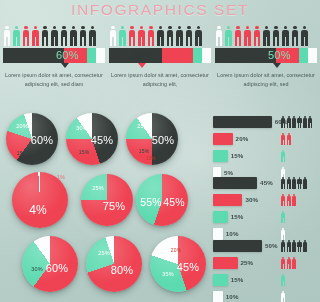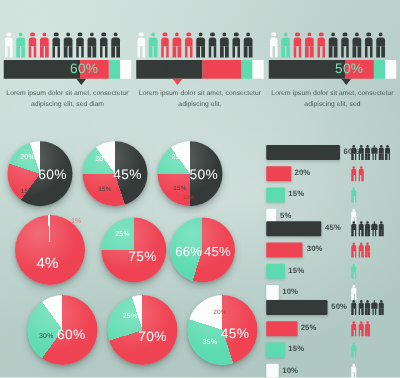--- a/index.html
+++ b/index.html
@@ -97,20 +97,21 @@
   .lfig i{position:absolute;left:1.35px;top:0;width:1.9px;height:1.9px;border-radius:50%;background:currentColor;}
   .lfig b{position:absolute;left:0.25px;top:2.2px;width:4.1px;height:4.4px;background:currentColor;border-radius:1.3px 1.3px 0 0;}
   .lfig s{position:absolute;left:0.35px;top:6.8px;width:1.6px;height:5.2px;background:currentColor;}
   .lfig s.r{left:2.65px;}
 </style>
 </head>
 <body>
 
 <div class="wrap">
 
+  <div class="title">INFOGRAPHICS SET</div>
 
   <div class="grp g1">
     <div class="people">
       <div class="ppl-row">
           <span class="pfig c-white">
             <i></i>
             <b></b>
             <s></s>
             <s class="r"></s>
           </span>
@@ -364,33 +365,33 @@
       </div>
       <div class="pie" style="left: 81px; top: 174px; width: 52px; height: 52px;">
         <div class="disc" style="background: conic-gradient(rgb(239, 66, 82) 0deg, rgb(239, 66, 82) 270deg, rgb(93, 219, 176) 270deg, rgb(93, 219, 176) 360deg);"></div>
         <div class="gloss"></div>
         <span class="plabel" style="left: 33px; top: 32px; font-size: 11px; color: rgb(255, 255, 255);">75%</span>
         <span class="plabel" style="left: 17px; top: 14px; font-size: 5.5px; color: rgb(255, 255, 255);">25%</span>
       </div>
       <div class="pie" style="left: 136px; top: 174px; width: 52px; height: 52px;">
         <div class="disc" style="background: conic-gradient(rgb(239, 66, 82) 0deg, rgb(239, 66, 82) 198deg, rgb(93, 219, 176) 198deg, rgb(93, 219, 176) 360deg);"></div>
         <div class="gloss"></div>
-        <span class="plabel" style="left: 15px; top: 28px; font-size: 10.5px; color: rgb(255, 255, 255);">66%</span>
+        <span class="plabel" style="left: 15px; top: 28px; font-size: 10.5px; color: rgb(255, 255, 255);">55%</span>
         <span class="plabel" style="left: 38px; top: 28px; font-size: 10.5px; color: rgb(255, 255, 255);">45%</span>
       </div>
       <div class="pie" style="left: 22px; top: 236px; width: 56px; height: 56px;">
         <div class="disc" style="background: conic-gradient(rgb(239, 66, 82) 0deg, rgb(239, 66, 82) 216deg, rgb(93, 219, 176) 216deg, rgb(93, 219, 176) 324deg, rgb(251, 253, 252) 324deg, rgb(251, 253, 252) 360deg);"></div>
         <div class="gloss"></div>
         <span class="plabel" style="left: 35px; top: 32px; font-size: 11px; color: rgb(255, 255, 255);">60%</span>
         <span class="plabel" style="left: 15px; top: 33px; font-size: 5.5px; color: rgb(46, 74, 66);">30%</span>
       </div>
       <div class="pie" style="left: 86px; top: 236px; width: 56px; height: 56px;">
         <div class="disc" style="background: conic-gradient(rgb(239, 66, 82) 0deg, rgb(239, 66, 82) 252deg, rgb(93, 219, 176) 252deg, rgb(93, 219, 176) 342deg, rgb(251, 253, 252) 342deg, rgb(251, 253, 252) 360deg);"></div>
         <div class="gloss"></div>
-        <span class="plabel" style="left: 36px; top: 34px; font-size: 11px; color: rgb(255, 255, 255);">70%</span>
+        <span class="plabel" style="left: 36px; top: 34px; font-size: 11px; color: rgb(255, 255, 255);">80%</span>
         <span class="plabel" style="left: 18px; top: 17px; font-size: 5.5px; color: rgb(255, 255, 255);">25%</span>
       </div>
       <div class="pie" style="left: 150px; top: 236px; width: 56px; height: 56px;">
         <div class="disc" style="background: conic-gradient(rgb(239, 66, 82) 0deg, rgb(239, 66, 82) 162deg, rgb(93, 219, 176) 162deg, rgb(93, 219, 176) 288deg, rgb(251, 253, 252) 288deg, rgb(251, 253, 252) 360deg);"></div>
         <div class="gloss"></div>
         <span class="plabel" style="left: 38px; top: 31px; font-size: 11px; color: rgb(255, 255, 255);">45%</span>
         <span class="plabel" style="left: 18px; top: 38px; font-size: 5.5px; color: rgb(255, 255, 255);">35%</span>
         <span class="plabel" style="left: 26px; top: 14px; font-size: 5px; color: rgb(192, 57, 43);">20%</span>
       </div>
     </div>

